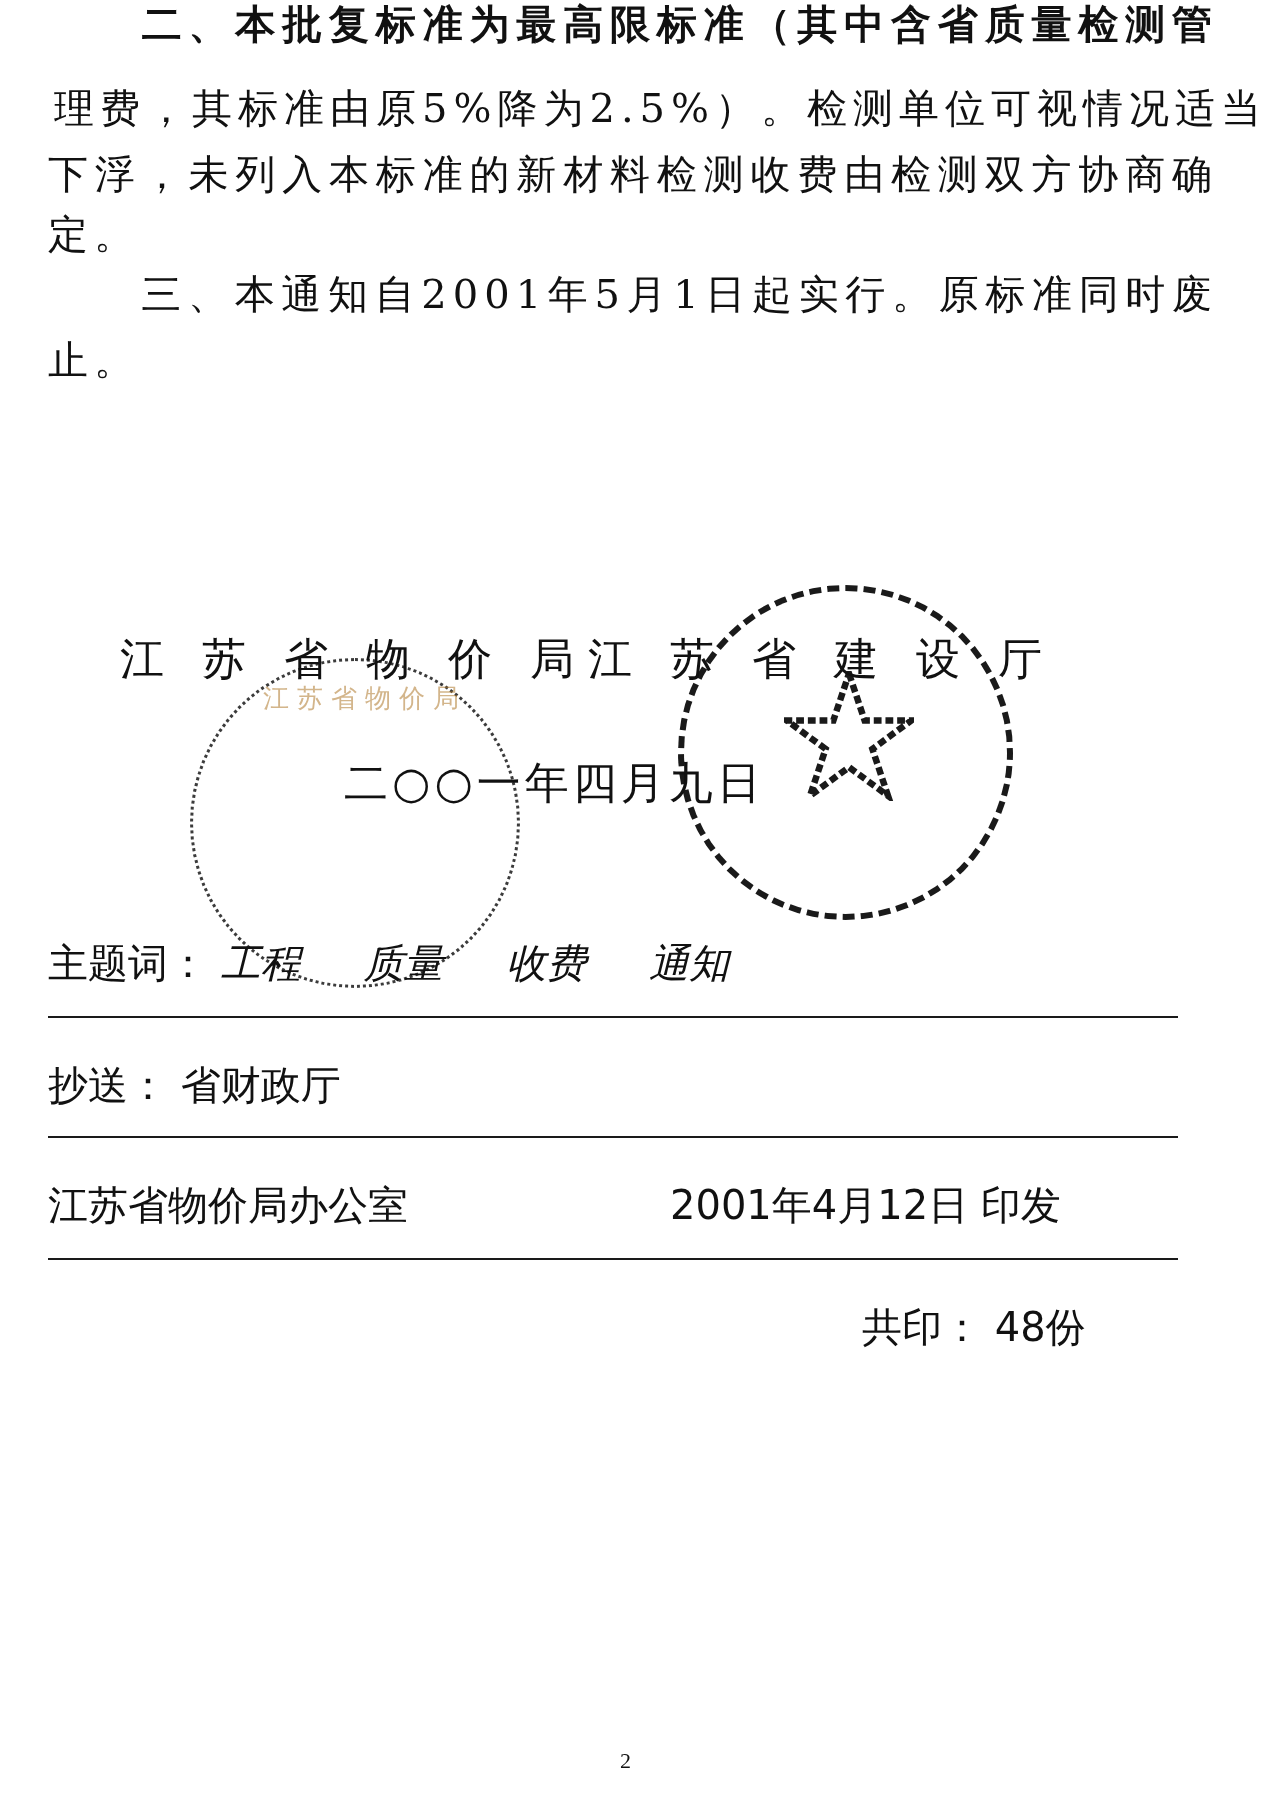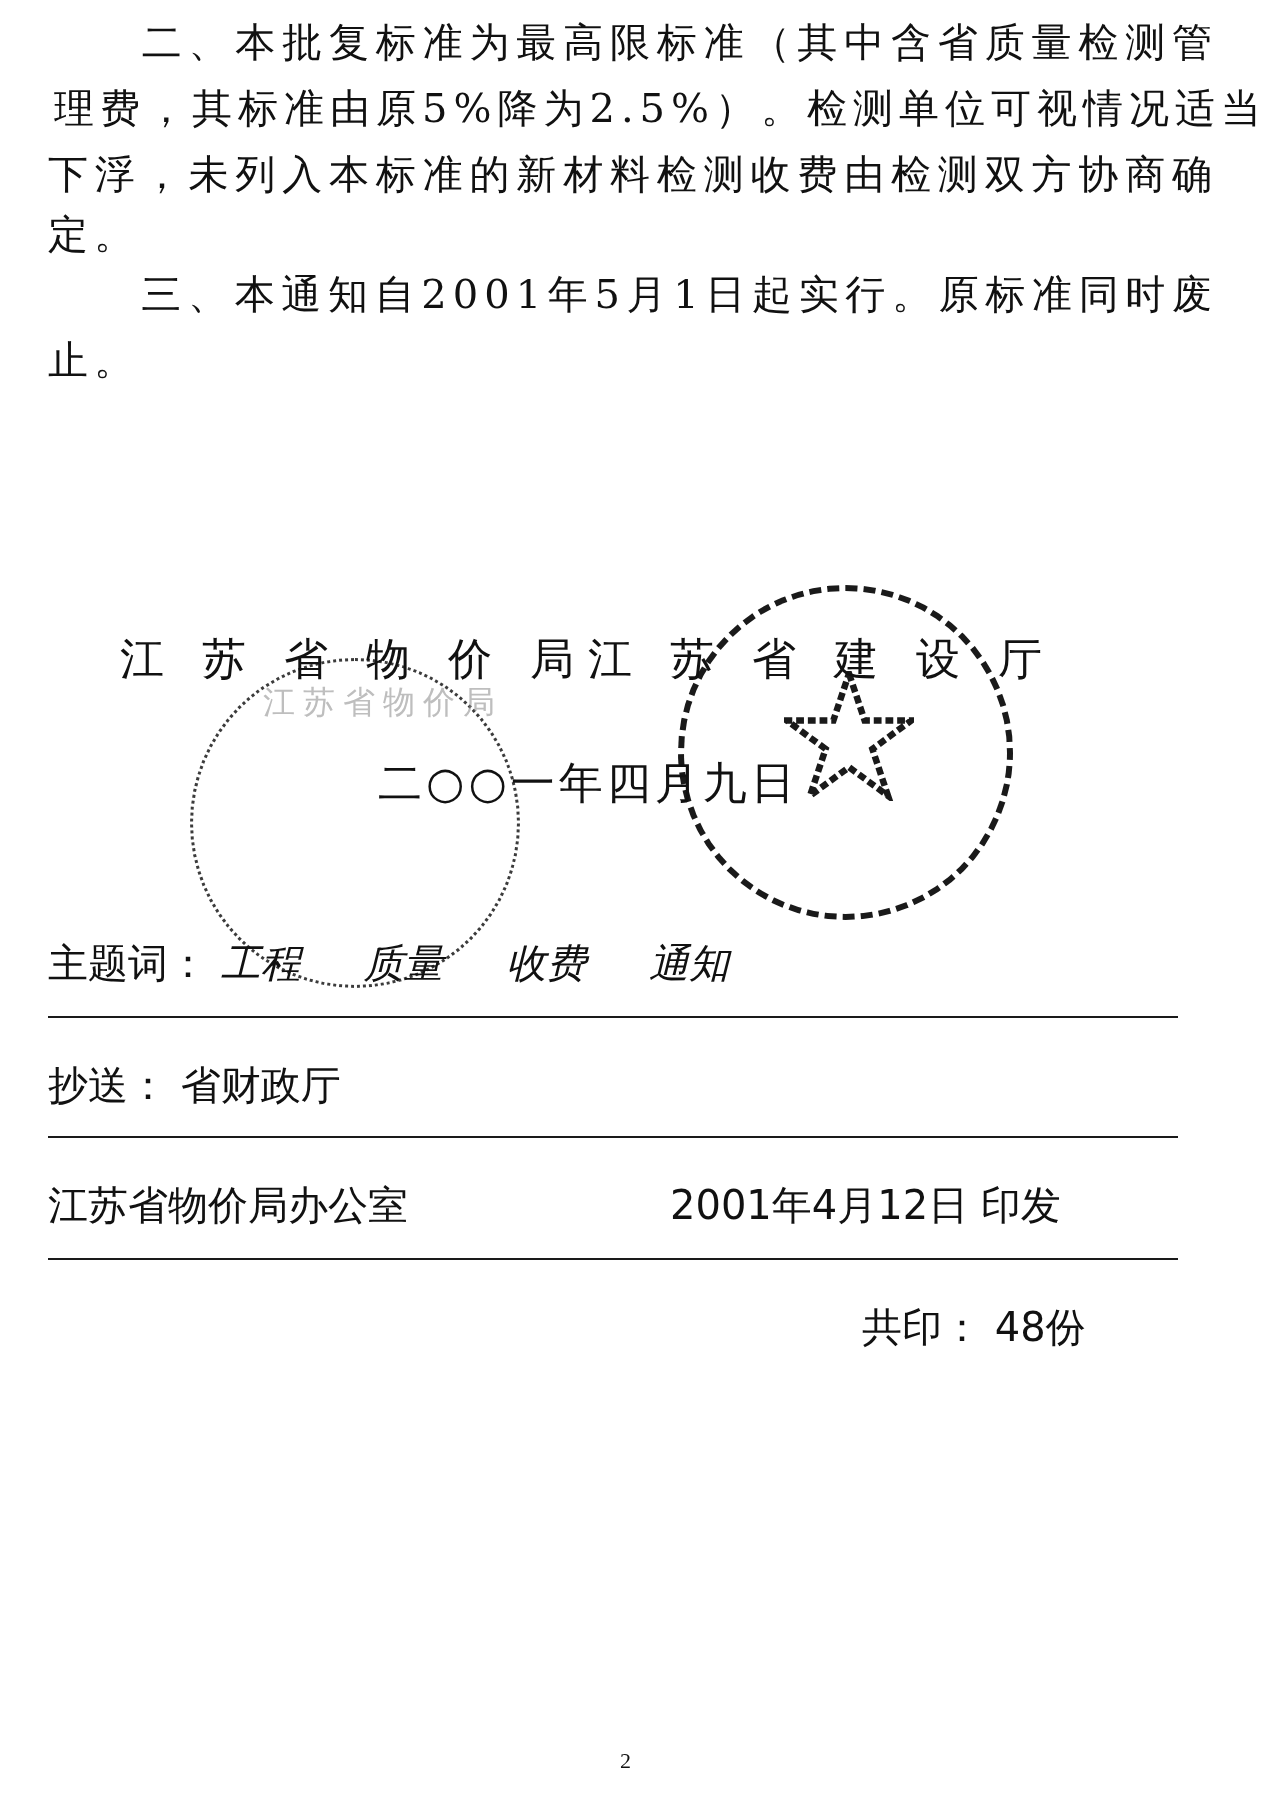--- a/index.html
+++ b/index.html
@@ -53,22 +53,22 @@
     }
     .stamp-star {
       position: absolute;
       left: 100px;
       top: 80px;
       width: 130px;
       height: 130px;
     }
     .stamp-arc-text {
       position: absolute;
-      font-size: 32px;
-      color: #737373;
+      font-size: 26px;
+      color: #a16207;
       opacity: 0.55;
       letter-spacing: 8px;
       font-family: Liberation Mono, monospace;
     }
     .sig-org {
       position: absolute;
       font-size: 44px;
       letter-spacing: 12px;
       white-space: nowrap;
     }
@@ -96,21 +96,21 @@
       left: 620px;
       top: 1748px;
       font-size: 22px;
       font-family: "Liberation Serif", serif;
     }
   </style>
 </head>
 <body>
 
 <div>
-  <div class="para-line justify" style="top:18px;">　　二、本批复标准为最高限标准（其中含省质量检测管</div>
+  <div class="para-line justify" style="top:0;font-weight:bold;">　　二、本批复标准为最高限标准（其中含省质量检测管</div>
   <div class="para-line justify" style="top:84px;margin-left:6px;">理费，其标准由原5%降为2.5%）。检测单位可视情况适当</div>
   <div class="para-line justify" style="top:150px;">下浮，未列入本标准的新材料检测收费由检测双方协商确</div>
   <div class="para-line" style="top:210px;">定。</div>
 </div>
 
 <div>
   <div class="para-line justify" style="top:270px;">　　三、本通知自2001年5月1日起实行。原标准同时废</div>
   <div class="para-line" style="top:336px;">止。</div>
 </div>
 
@@ -120,21 +120,21 @@
   </div>
 
   <div class="stamp stamp-right">
     <svg class="stamp-star" viewBox="0 0 100 100">
       <polygon points="50,2 62,38 98,38 68,60 80,96 50,74 20,96 32,60 2,38 38,38" fill="none" stroke="#1a1a1a" stroke-width="5" stroke-dasharray="6,3"></polygon>
     </svg>
   </div>
 
   <div class="sig-org" style="left:120px; top:630px;">江 苏 省 物 价 局</div>
   <div class="sig-org" style="left:588px; top:630px;">江 苏 省 建 设 厅</div>
-  <div class="sig-org" style="left:378px; top:754px; letter-spacing:4px;">二○○一年四月九日</div>
+  <div class="sig-org" style="left:344px; top:754px; letter-spacing:4px;">二○○一年四月九日</div>
 </div>
 
 <div class="meta-line" style="top:936px;">
   <span>主题词：</span>
   <span class="keyword">工程</span>
   <span class="keyword">质量</span>
   <span class="keyword">收费</span>
   <span class="keyword">通知</span>
 </div>
 

